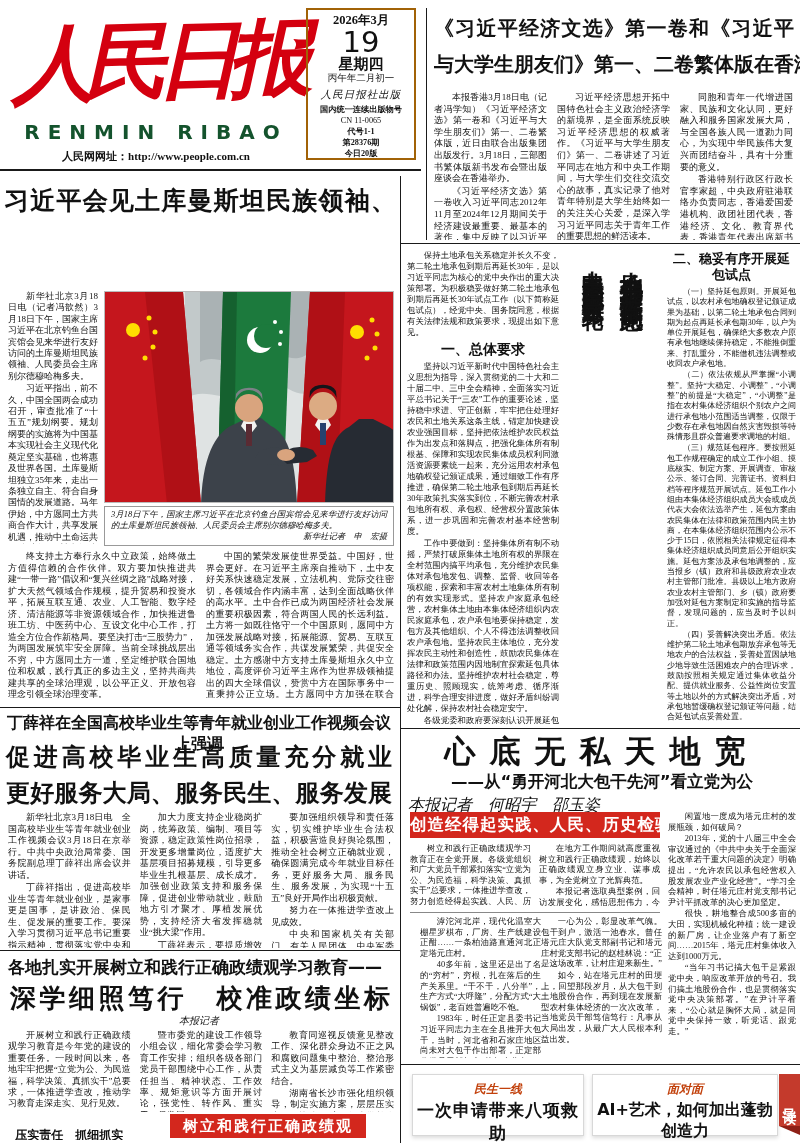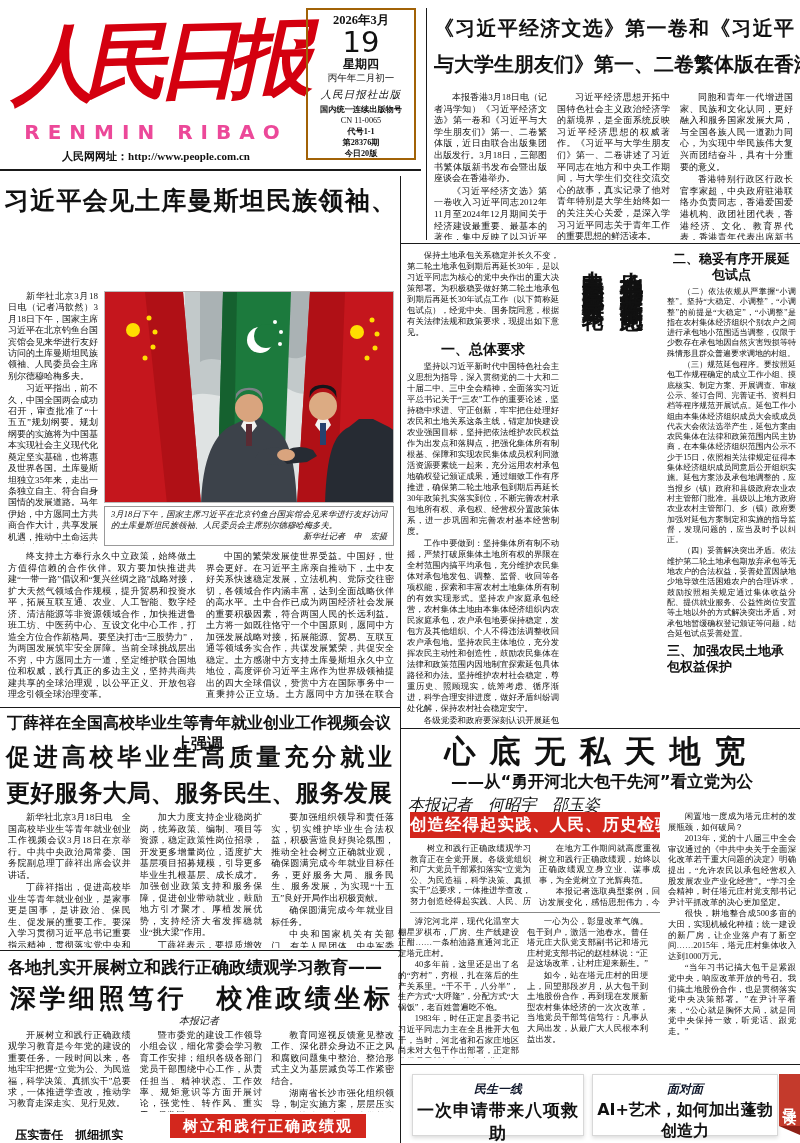--- a/index.html
+++ b/index.html
@@ -6,28 +6,28 @@
   #page{position:relative;width:800px;height:1143px;background:#ffffff;margin:0 auto;
         font-family:"Liberation Serif","DejaVu Serif",serif;color:#111;overflow:hidden;}
   .abs{position:absolute;}
   .rule{background:#1a1a1a;}
   .para{margin:0 0 1px 0;text-indent:2em;text-align:justify;}
   
   .mast-title{left:10px;top:2px;width:292px;text-align:center;
       font-family:"DejaVu Serif",serif;font-weight:bold;font-style:italic;
       font-size:84px;line-height:118px;letter-spacing:-12px;color:#d4000f;
       transform:rotate(-1.5deg);white-space:nowrap;}
-  .mast-latin{left:10px;top:120px;width:292px;text-align:center;color:#ec4899;
+  .mast-latin{left:10px;top:120px;width:292px;text-align:center;color:#14532d;
       font-family:"DejaVu Sans",sans-serif;font-weight:bold;font-size:20px;letter-spacing:8px;}
   .mast-url{left:10px;top:149px;width:292px;text-align:center;font-size:11px;font-weight:bold;}
   .datebox{left:306px;top:8px;width:110px;height:152px;border:2px solid #a16207;
       text-align:center;font-size:10px;line-height:13px;padding-top:4px;box-sizing:border-box;}
   .db-ym{font-size:12.5px;font-weight:bold;}
   .db-day{font-size:29px;line-height:31px;font-family:"DejaVu Sans",sans-serif;}
-  .db-week{font-size:12px;font-weight:bold;margin-bottom:1px;}
+  .db-week{font-size:15px;font-weight:bold;margin-bottom:1px;}
   .db-lunar{font-size:9.5px;margin-bottom:3px;}
   .db-pub{font-size:10.5px;letter-spacing:1px;margin-bottom:3px;font-style:italic;}
   .db-s{font-size:8.2px;line-height:11px;text-align:center;}
   .db-b{font-weight:bold;}
   
   .tr-headline{left:434px;top:10px;width:360px;font-family:"DejaVu Sans",sans-serif;
       font-weight:900;font-size:20px;line-height:36px;}
   .hl-line{text-align:justify;text-align-last:justify;white-space:nowrap;}
   .tr-cols{left:434px;top:92px;width:360px;height:148px;display:flex;gap:10px;overflow:hidden;}
   .tr-col{width:113px;font-size:9px;line-height:11.6px;overflow:hidden;}
@@ -78,28 +78,28 @@
       font-size:31px;letter-spacing:14px;}
   .xindi-sub{left:408px;top:771px;width:388px;text-align:center;font-family:"DejaVu Sans",sans-serif;
       font-weight:bold;font-size:16.5px;}
   .xindi-byline{left:408px;top:795px;width:388px;text-align:left;font-size:16px;font-style:italic;}
   .xindi-banner{left:410px;top:812px;width:250px;height:26px;background:#d3271d;color:#fff;
       font-family:"DejaVu Sans",sans-serif;font-weight:bold;font-size:16.5px;line-height:26px;
       text-align:center;letter-spacing:1px;white-space:nowrap;}
   .xindi-introcols{left:410px;top:844px;width:250px;height:64px;display:flex;gap:8px;overflow:hidden;}
   .xindi-icol{width:121px;font-size:8.4px;line-height:10.6px;overflow:hidden;}
   .xindi-div{left:410px;top:912px;width:250px;height:1px;background:#888;}
-  .xindi-maincols{left:398px;top:917px;width:250px;height:141px;display:flex;gap:8px;overflow:hidden;}
+  .xindi-maincols{left:420px;top:917px;width:250px;height:141px;display:flex;overflow:hidden;}
   .xindi-col3{left:668px;top:812px;width:128px;height:246px;font-size:8.4px;line-height:10.6px;overflow:hidden;}
   
   .fbox{border:1px solid #d8d8d8;box-shadow:0 2px 4px rgba(0,0,0,.14);background:#fff;
       text-align:center;box-sizing:border-box;}
   .fbox1{left:412px;top:1074px;width:172px;height:62px;}
   .fbox2{left:592px;top:1074px;width:186px;height:62px;}
-  .fbox-kicker{margin-top:6px;font-size:12px;font-style:italic;font-weight:bold;color:#0f172a;}
+  .fbox-kicker{margin-top:6px;font-size:12px;font-style:italic;font-weight:bold;color:#c2410c;}
   .fbox-title1{font-size:17px;font-weight:900;margin-top:1px;letter-spacing:1px;}
   .fbox-title2{font-size:16px;font-weight:900;margin-top:2px;font-family:"DejaVu Sans",sans-serif;}
   .daodu{left:779px;top:1074px;width:21px;height:52px;background:#c43a2c;color:#fff;
       writing-mode:vertical-rl;text-orientation:upright;font-family:"DejaVu Sans",sans-serif;
       font-weight:bold;font-size:14px;text-align:center;letter-spacing:3px;line-height:21px;}
   .daodu-fold{left:779px;top:1126px;width:0;height:0;
       border-top:9px solid #8e2017;border-left:21px solid transparent;}
 </style>
 </head>
 <body>
@@ -225,20 +225,21 @@
   </div>
 
   <div class="abs policy-titles">
     <div class="vt vt1">中共中央办公厅国务院办公厅关于做好第二轮</div>
     <div class="vt vt2">土地承包到期后再延长三十年试点工作的意见</div>
   </div>
 
   <div class="abs policy-right">
     <div class="policy-h2">二、稳妥有序开展延包试点</div>
     <div>
+        <p class="para">（一）坚持延包原则。开展延包试点，以农村承包地确权登记颁证成果为基础，以第二轮土地承包合同到期为起点再延长承包期30年，以户为单位开展延包，确保绝大多数农户原有承包地继续保持稳定，不能推倒重来、打乱重分，不能借机违法调整或收回农户承包地。</p>
         <p class="para">（二）依法依规从严掌握“小调整”。坚持“大稳定、小调整”，“小调整”的前提是“大稳定”，“小调整”是指在农村集体经济组织个别农户之间进行承包地小范围适当调整，仅限于少数存在承包地因自然灾害毁损等特殊情形且群众普遍要求调地的村组。</p>
         <p class="para">（三）规范延包程序。要按照延包工作规程确定的成立工作小组、摸底核实、制定方案、开展调查、审核公示、签订合同、完善证书、资料归档等程序规范开展试点。延包工作小组由本集体经济组织成员大会或成员代表大会依法选举产生，延包方案由农民集体在法律和政策范围内民主协商，在本集体经济组织范围内公示不少于15日，依照相关法律规定征得本集体经济组织成员同意后公开组织实施。延包方案涉及承包地调整的，应当报乡（镇）政府和县级政府农业农村主管部门批准。县级以上地方政府农业农村主管部门、乡（镇）政府要加强对延包方案制定和实施的指导监督，发现问题的，应当及时予以纠正。</p>
         <p class="para">（四）妥善解决突出矛盾。依法维护第二轮土地承包期放弃承包等无地农户的合法权益，妥善处置因缺地少地导致生活困难农户的合理诉求，鼓励按照相关规定通过集体收益分配、提供就业服务、公益性岗位安置等土地以外的方式解决突出矛盾，对承包地暂缓确权登记颁证等问题，结合延包试点妥善处置。</p>
       </div>
     <div class="policy-h3">三、加强农民土地承包权益保护</div>
 
   </div>
 
   <div class="abs ding-kicker">丁薛祥在全国高校毕业生等青年就业创业工作视频会议上强调</div>
   <div class="abs ding-t hl-line" style="top:740px;">促进高校毕业生高质量充分就业</div>
@@ -247,21 +248,21 @@
     <div class="ding-col">
         <p class="para">新华社北京3月18日电　全国高校毕业生等青年就业创业工作视频会议3月18日在京举行。中共中央政治局常委、国务院副总理丁薛祥出席会议并讲话。</p>
         <p class="para">丁薛祥指出，促进高校毕业生等青年就业创业，是家事更是国事，是讲政治、保民生、促发展的重要工作。要深入学习贯彻习近平总书记重要指示精神，贯彻落实党中央和国务院决策部署，牢固树立和践行正确政绩观，以更加积极态度、务实作风、有力举措，促进高校毕业生等青年高质量充分就业。</p>
       </div>
     <div class="ding-col">
         <p class="para">加大力度支持企业稳岗扩岗，统筹政策、编制、项目等资源，稳定政策性岗位招录，开发更多增量岗位，适度扩大基层项目招募规模，引导更多毕业生扎根基层、成长成才。加强创业政策支持和服务保障，促进创业带动就业，鼓励地方引才聚才、厚植发展优势，支持经济大省发挥稳就业“挑大梁”作用。</p>
         <p class="para">丁薛祥表示，要提质增效做好就业指导服务工作，推动关口前移、就业公共服务提前进校园，加强就业能力培训和实习实训，帮助毕业生优化知识和技能结构。加大困难毕业生兜底帮扶力度，落实“一人一策”帮扶责任，优先提供各类服务。</p>
       </div>
     <div class="ding-col">
         <p class="para">要加强组织领导和责任落实，切实维护毕业生合法权益，积极营造良好舆论氛围，推动全社会树立正确就业观，确保圆满完成今年就业目标任务，更好服务大局、服务民生、服务发展，为实现“十五五”良好开局作出积极贡献。</p>
-        <p class="para">确保圆满完成今年就业目标任务。</p>
+        <p class="para">努力在一体推进学查改上见成效。</p>
         <p class="para">中央和国家机关有关部门、有关人民团体、中央军委机关有关部门、部委直属在京高校负责同志在主会场参加会议，各省、自治区、直辖市人民政府和新疆生产建设兵团负责同志及有关部门单位负责同志在分会场参加会议。人力资源社会保障部、教育部、广东省人民政府、四川省人民政府和安徽工程大学主要负责同志，以及高校毕业生代表在会上发言。</p>
       </div>
   </div>
 
   <div class="abs rule" style="left:0;top:950px;width:400px;height:1px;"></div>
 
   <div class="abs study-kicker">各地扎实开展树立和践行正确政绩观学习教育——</div>
   <div class="abs study-title hl-line">深学细照笃行　校准政绩坐标</div>
   <div class="abs study-byline">本报记者</div>
   <div class="abs study-cols">

